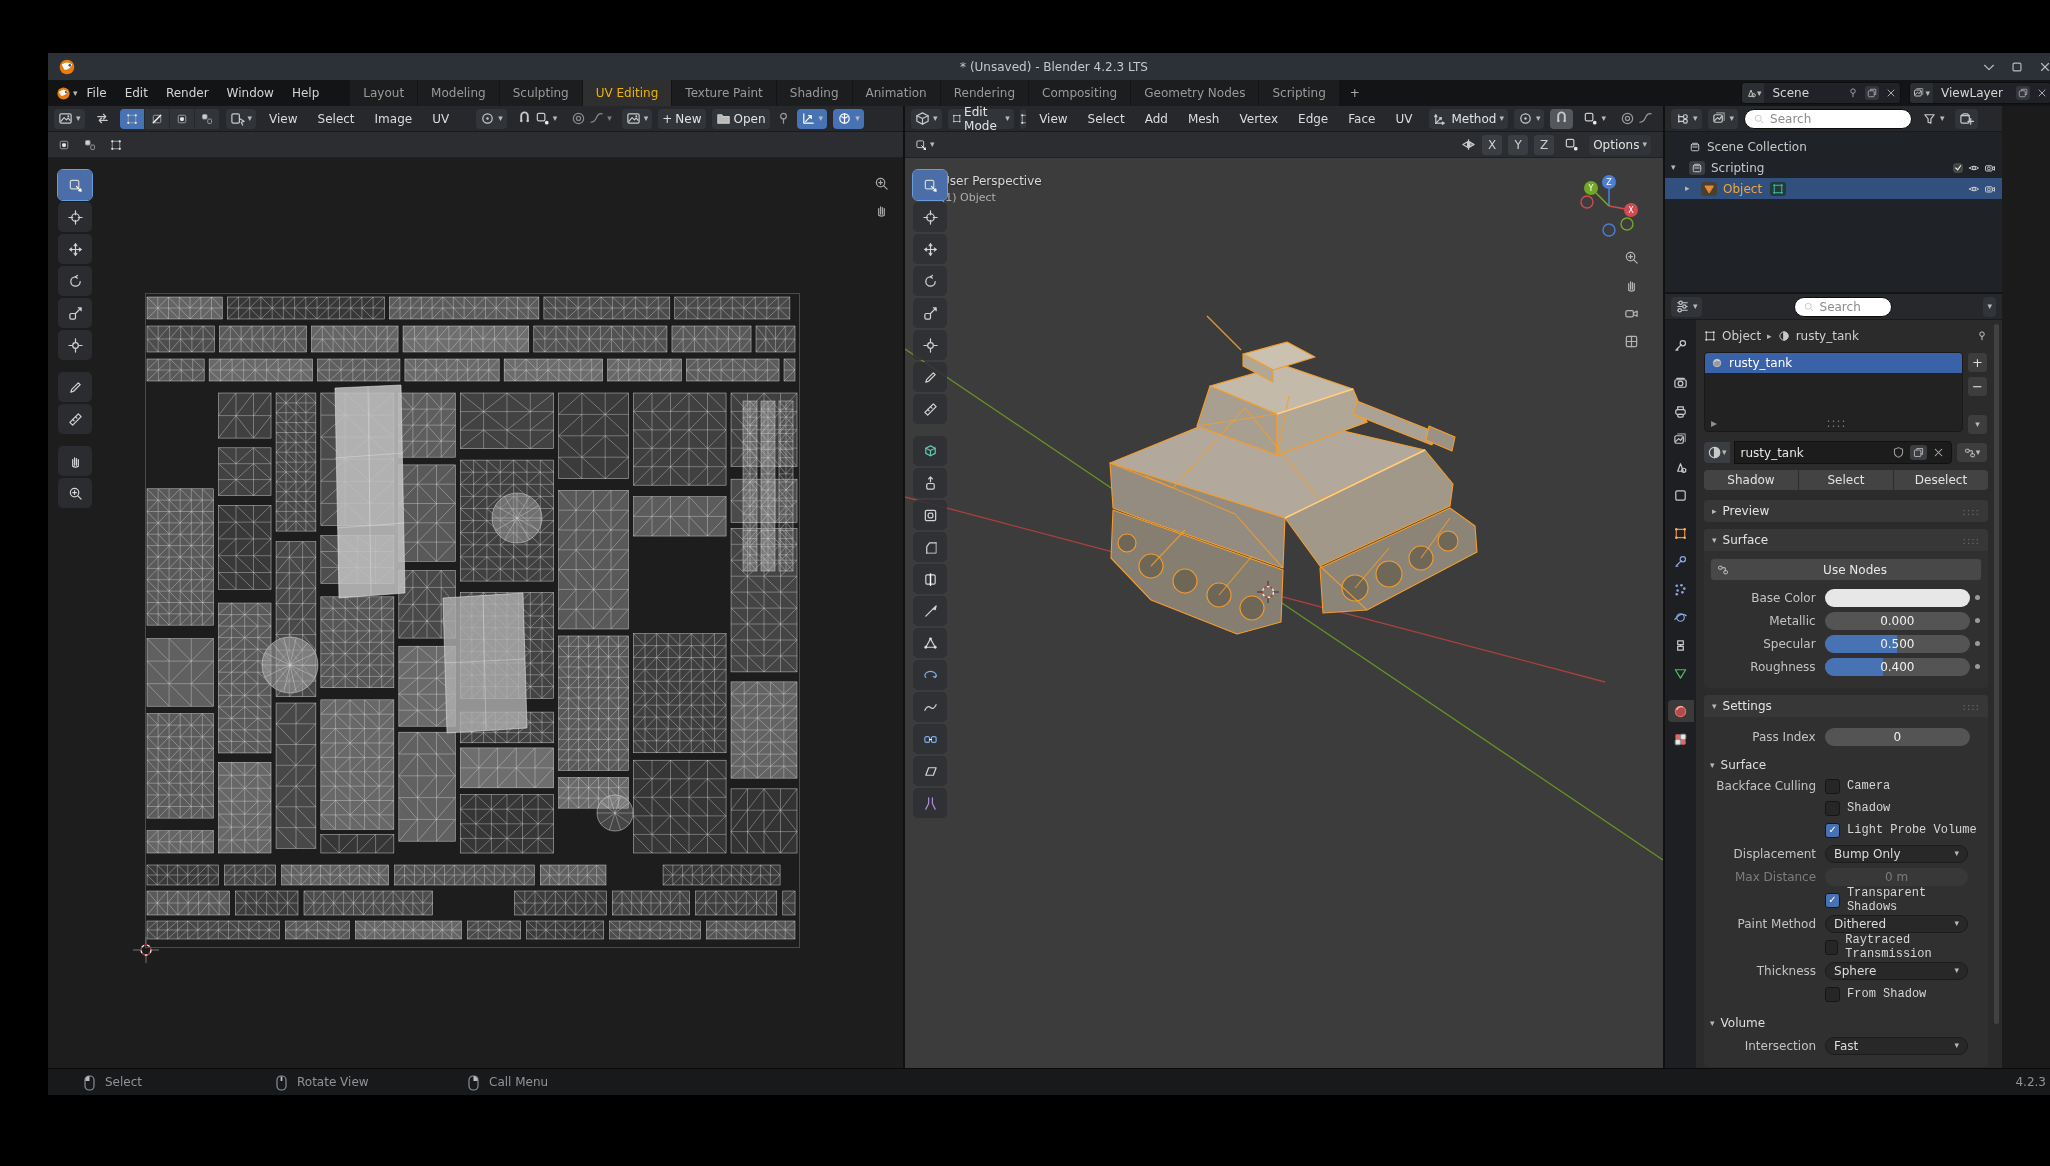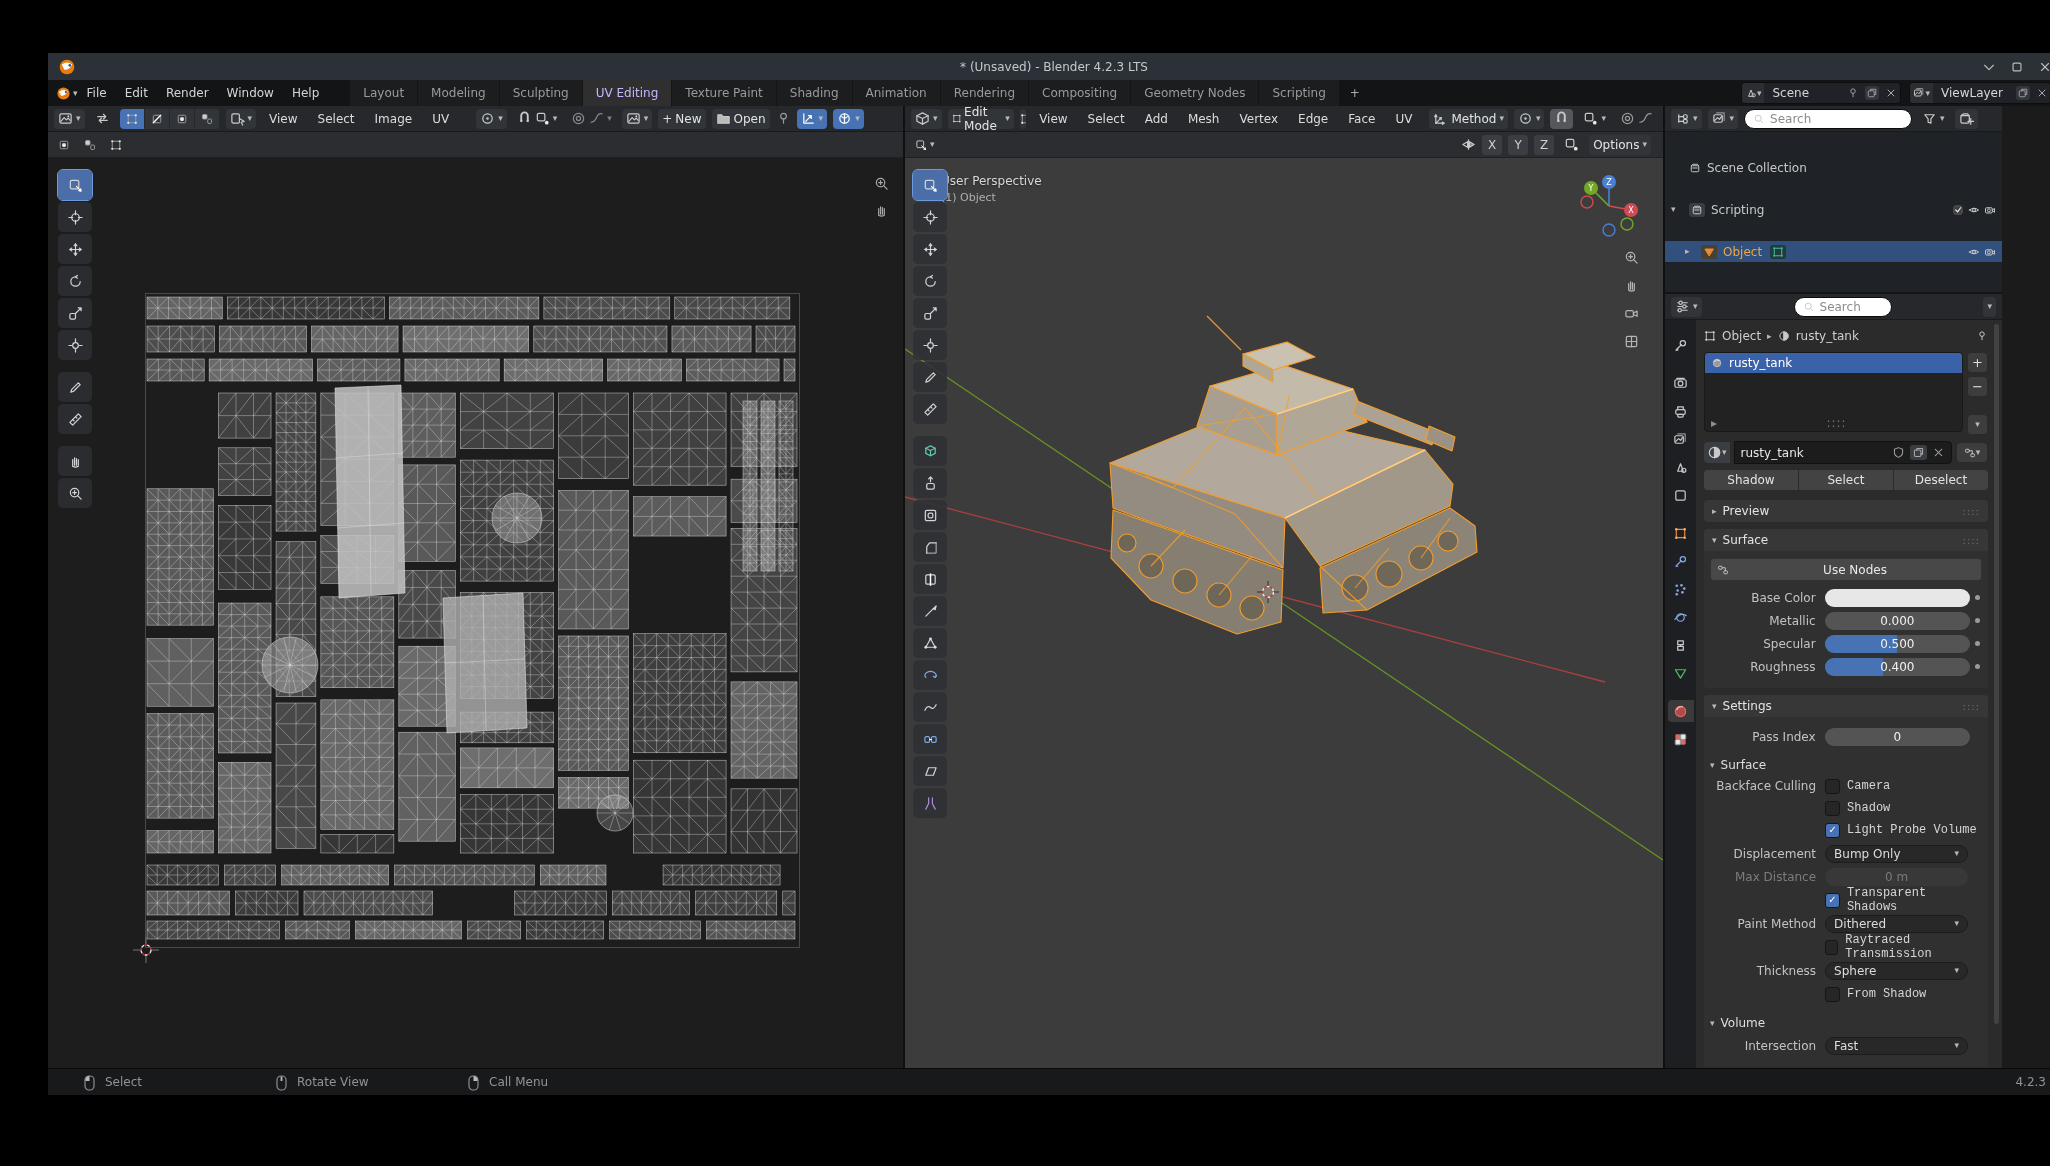--- a/index.html
+++ b/index.html
@@ -14,21 +14,21 @@
   #titlebar .logo{margin-left:10px;width:18px;height:18px;z-index:2;}
   #win-controls{position:absolute;right:8px;top:0;height:27px;display:flex;align-items:center;gap:14px;z-index:2;}
   #win-controls .wc{width:14px;height:14px;opacity:.8;}
 
   
   #menurow{position:absolute;left:0;top:27px;width:100%;height:26px;background:#131416;display:flex;align-items:center;}
   #menurow .blb{display:flex;align-items:center;margin-left:8px;gap:2px;}
   .menu-item{padding:0 9px;color:#d4d4d4;cursor:default;}
   #ws-tabs{display:flex;align-items:center;margin-left:22px;height:100%;justify-content:flex-end;}
   .ws-tab{padding:0 13px;line-height:26px;color:#9a9a9a;background:#1c1d1f;margin-right:1px;}
-  .ws-tab.active{background:#2f2f2f;color:#c4b5fd;}
+  .ws-tab.active{background:#2f2f2f;color:#eab308;}
   .ws-plus{padding:0 10px;color:#aaa;}
   #menurow .spacer{flex:1;}
   .idblock{display:flex;align-items:center;height:20px;background:#202227;border:1px solid #0e0e0e;border-radius:4px;margin-right:8px;}
   .idblock .lead{display:flex;align-items:center;background:#2b2e33;border-radius:3px 0 0 3px;height:100%;padding:0 3px;}
   .idblock .lbl{padding:0 8px;color:#d6d6d6;min-width:64px;}
   .idblock .tic{width:14px;height:14px;margin:0 3px;opacity:.75;}
   .idblock .boxed{background:#3a3d42;border-radius:3px;padding:1px;}
 
   
   .ed-header{position:absolute;left:0;width:100%;height:26px;background:#26282b;display:flex;align-items:center;gap:6px;padding:0 6px;box-sizing:border-box;border-bottom:1px solid #1a1a1a;overflow:hidden;}
@@ -62,21 +62,21 @@
   #vp-overlay-text .l1{color:#d8d8d8;text-shadow:0 1px 2px rgba(0,0,0,.4);}
   #vp-overlay-text .l2{color:#aeaeae;font-size:11px;}
   #gizmo{position:absolute;right:18px;top:12px;}
   #vp-nav{position:absolute;right:24px;top:92px;display:flex;flex-direction:column;gap:13px;opacity:.85;}
   .xyzbtn{width:20px;height:20px;background:#3a3d41;border-radius:3px;display:flex;align-items:center;justify-content:center;color:#cfcfcf;}
 
   
   #outliner{position:absolute;left:1617px;top:53px;width:337px;height:186px;background:#1f2226;}
   #outliner .ed-header{background:#26282b;}
   .searchpill{flex:1;display:flex;align-items:center;gap:5px;background:#ffffff;border:1px solid #0c0c0c;border-radius:10px;height:18px;padding:0 8px;color:#8b8b8b;max-width:150px;}
-  .orow{display:flex;align-items:center;height:21px;padding:0 6px;gap:4px;color:#c8c8c8;margin-top:21px;}
+  .orow{display:flex;align-items:center;height:21px;padding:0 6px;gap:4px;color:#c8c8c8;}
   .orow .grow{flex:1;}
   .orow.sel{background:#31507e;}
   .orow .oname{margin-left:2px;}
   .orow.sel .oname{color:#f0a63c;}
   .badge{display:inline-flex;align-items:center;justify-content:center;width:16px;height:14px;border-radius:3px;}
 
   
   #props{position:absolute;left:1617px;top:239px;width:337px;height:777px;background:#2b2b2b;border-top:2px solid #141414;box-sizing:border-box;}
   #props .ed-header{background:#26282b;}
   #ptabs{position:absolute;left:0;top:26px;bottom:0;width:31px;background:#1e1f22;display:flex;flex-direction:column;align-items:center;padding-top:14px;gap:6px;box-sizing:border-box;}

